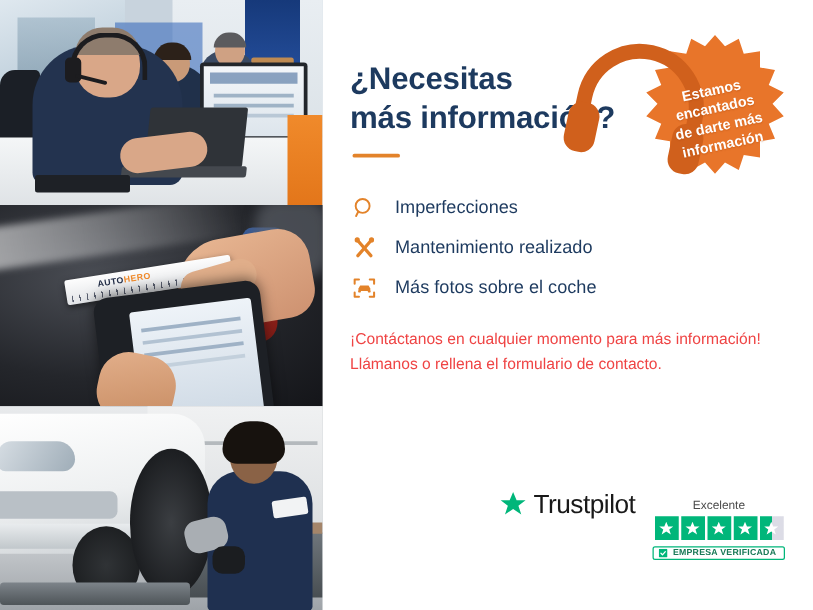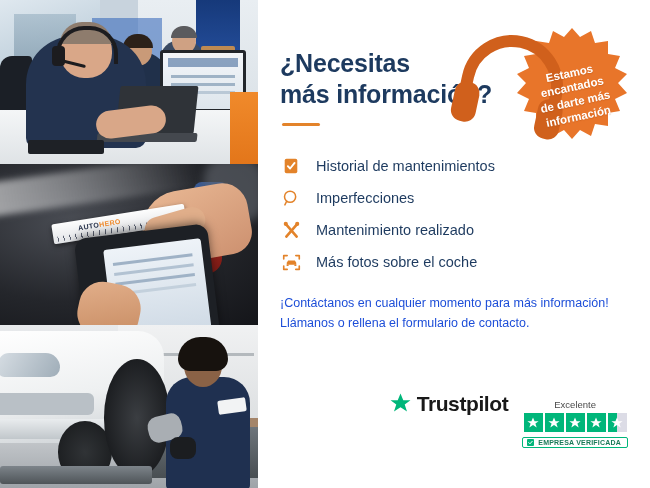--- a/index.html
+++ b/index.html
@@ -393,40 +393,40 @@
   .feature-label {
     font-size: 14.5px;
     color: #1d3a5f;
   }
 
   
   .copy {
     margin: 16px 0 0 0;
     font-size: 12.5px;
     line-height: 1.58;
-    color: #1d4ed8;
+    color: #ef4444;
   }
 
   
   .trust {
     position: absolute;
     right: 22px;
     bottom: 40px;
     display: flex;
     align-items: center;
     gap: 14px;
   }
   .tp-logo {
     display: flex;
     align-items: center;
     gap: 5px;
   }
   .tp-word {
     font-size: 21px;
-    font-weight: bold;
+    font-weight: normal;
     color: #191919;
     letter-spacing: -0.4px;
   }
   .tp-right {
     display: flex;
     flex-direction: column;
     align-items: center;
     gap: 3px;
   }
   .tp-excellent {
@@ -565,29 +565,20 @@
           <span>Estamos</span><br>
           <span>encantados</span><br>
           <span>de darte más</span><br>
           <span>información</span>
         </div>
       </div>
     </div>
 
     <ul class="features">
 
-      <li class="feature">
-        <span class="feature-icon">
-          <svg viewBox="0 0 20 20" width="18" height="18">
-            <rect x="3" y="2" width="14" height="16" rx="2" fill="#e3832a"></rect>
-            <path d="M6.5 10.2 L9 12.8 L14 6.6" fill="none" stroke="#ffffff" stroke-width="2.1" stroke-linecap="round" stroke-linejoin="round"></path>
-          </svg>
-        </span>
-        <span class="feature-label">Historial de mantenimientos</span>
-      </li>
 
       <li class="feature">
         <span class="feature-icon">
           <svg viewBox="0 0 20 20" width="18" height="18">
             <circle cx="9" cy="8.6" r="6.2" fill="none" stroke="#e3832a" stroke-width="1.7"></circle>
             <path d="M5.2 13.6 L3.2 17.6" stroke="#e3832a" stroke-width="1.7" stroke-linecap="round"></path>
           </svg>
         </span>
         <span class="feature-label">Imperfecciones</span>
       </li>

